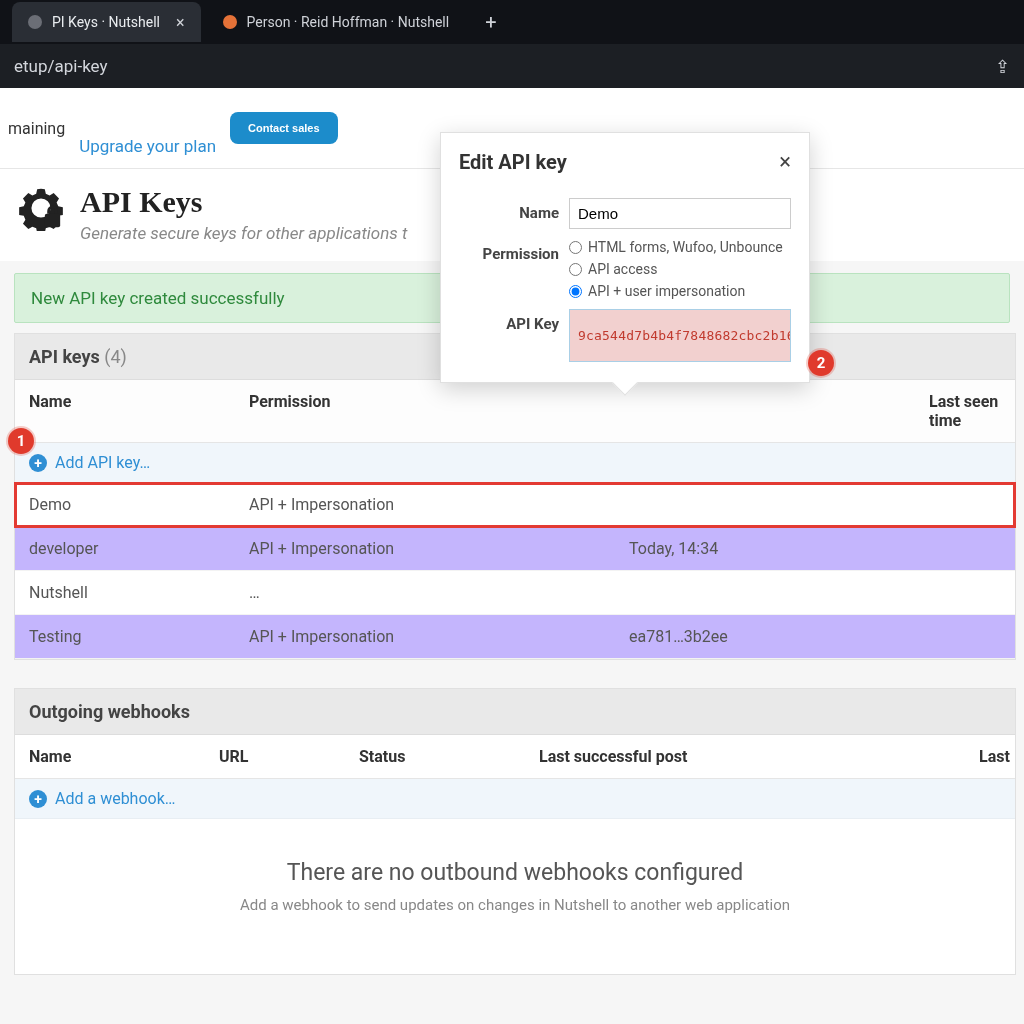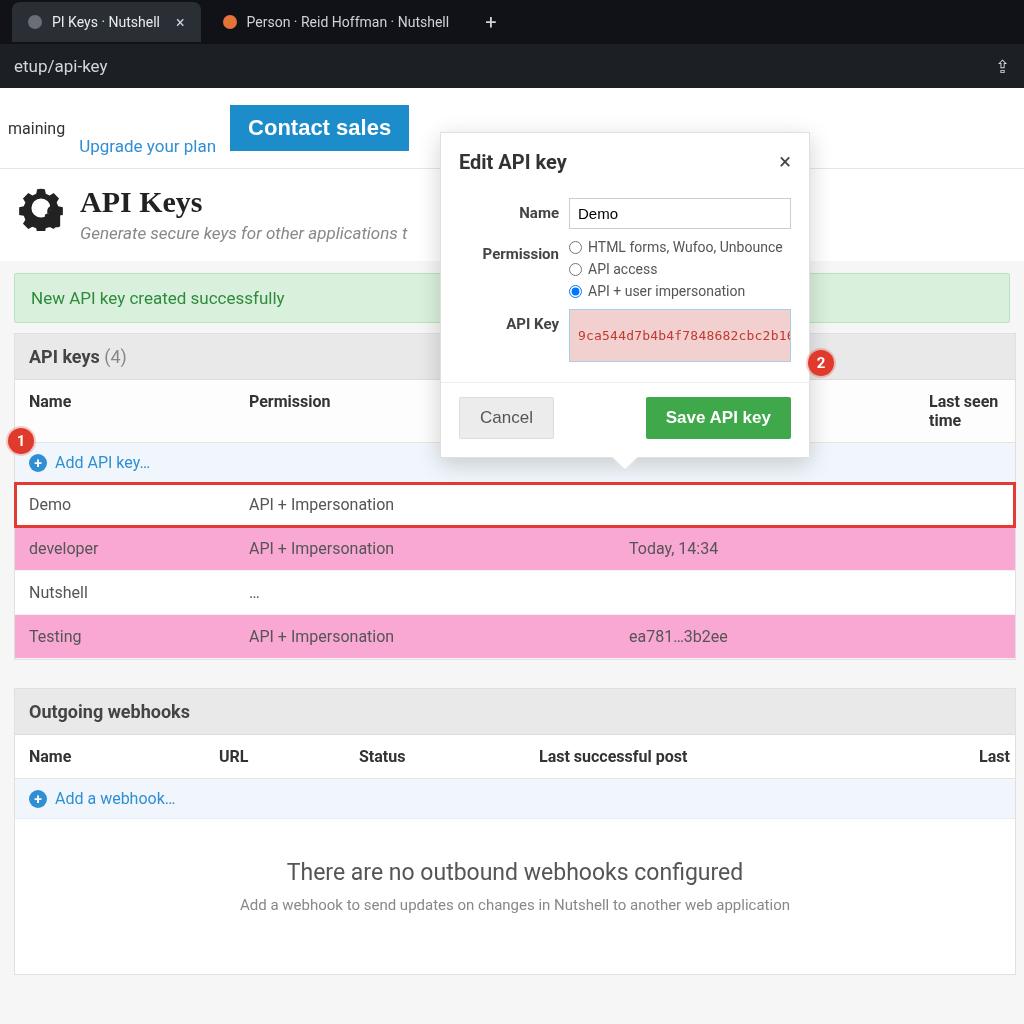--- a/index.html
+++ b/index.html
@@ -57,22 +57,22 @@
     padding: 12px 8px;
     gap: 14px;
     border-bottom: 1px solid #e6e6e6;
   }
   .link-blue { color: #2f8fd4; font-size: 17px; margin-top: 36px; }
   .btn-primary {
     background: #1c8ccb;
     color: #fff;
     border: none;
     padding: 10px 18px;
-    font-size: 22px;
-    border-radius: 0;
+    font-size: 11px;
+    border-radius: 8px;
     font-weight: 600;
   }
   
   .page-header {
     background: #fff;
     padding: 16px 18px 18px 18px;
     display: flex;
     align-items: flex-start;
     gap: 16px;
   }
@@ -122,21 +122,21 @@
     background: #fdfdfd;
   }
   .row {
     display: grid;
     grid-template-columns: 220px 380px 300px 1fr;
     padding: 12px 14px;
     color: #555;
     font-size: 16px;
     border-bottom: 1px solid #f3f3f3;
   }
-  .row.alt { background: #f9a8d4; }
+  .row.alt { background: #c4b5fd; }
   .addrow {
     background: #f0f6fb;
     padding: 10px 14px;
     display: flex;
     align-items: center;
     gap: 8px;
     color: #2f8fd4;
     font-size: 16px;
     border-bottom: 1px solid #e8eef3;
   }
@@ -393,21 +393,17 @@
             <input type="radio" name="perm" checked="" style="">
             <span>API + user impersonation</span>
           </label>
       </div>
     </div>
     <div class="field">
       <label>API Key</label>
       <div class="api-key-box">9ca544d7b4b4f7848682cbc2b16</div>
     </div>
   </div>
-  <div class="modal-foot">
-    <button class="btn-cancel">Cancel</button>
-    <button class="btn-save">Save API key</button>
-  </div>
   <div class="modal-pointer"></div>
 </div>
 
 <div class="callout c1">1</div>
 <div class="callout c2">2</div>
 
 </body></html>

